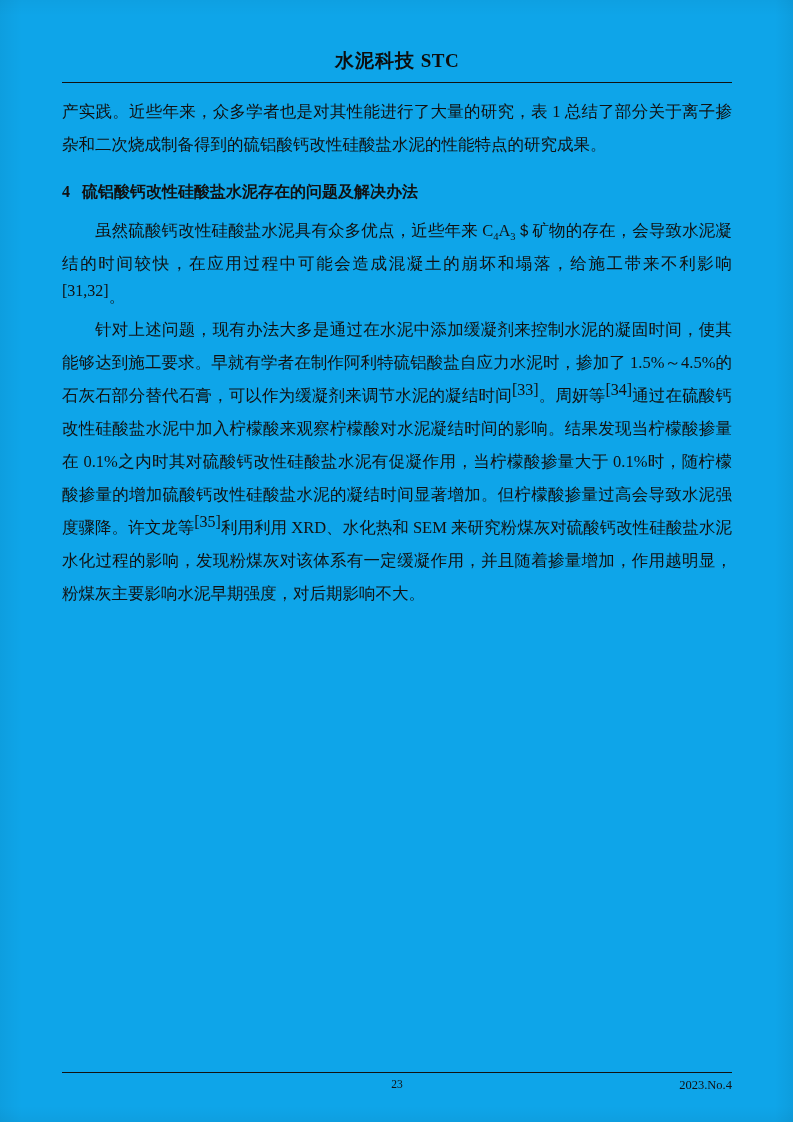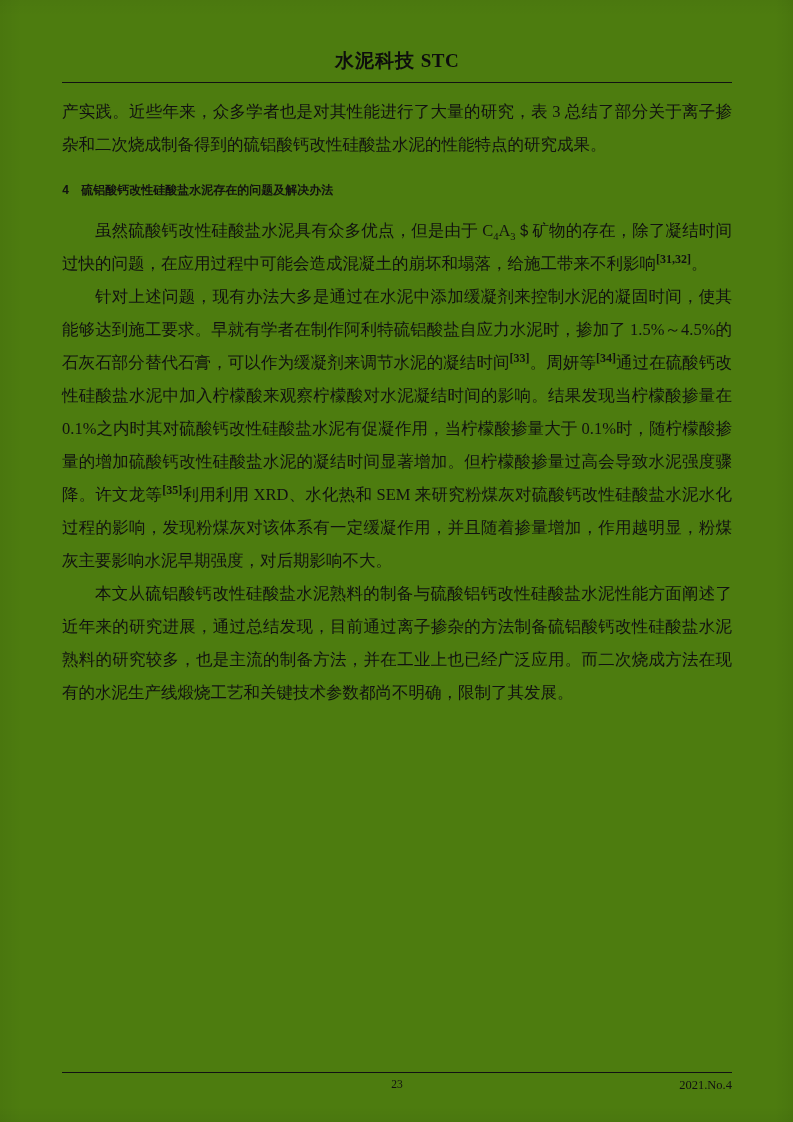--- a/index.html
+++ b/index.html
@@ -4,21 +4,21 @@
 <style>
   html, body {
     margin: 0;
     padding: 0;
     background: #8a8a8a;
   }
   .page {
     position: relative;
     width: 793px;
     height: 1122px;
-    background: #4d7c0f;
+    background: #0ea5e9;
     margin: 0 auto;
     overflow: hidden;
     font-family: "Liberation Serif", "DejaVu Serif", serif;
     color: #111;
   }
   
   .page::before {
     content: "";
     position: absolute;
     inset: 0;
@@ -65,34 +65,33 @@
     margin: 0;
     font-size: 16.5px;
     line-height: 33px;
     text-align: justify;
     text-justify: inter-ideograph;
   }
   p.indent {
     text-indent: 2em;
   }
   h2.section {
-    font-family: Liberation Mono, monospace;
+    font-family: Liberation Serif, serif;
     font-weight: bold;
-    font-size: 12px;
+    font-size: 16px;
     line-height: 33px;
     margin: 14px 0 6px 0;
   }
   h2.section .num {
     margin-right: 12px;
   }
   sup {
-    font-size: 12px;
+    font-size: 16px;
     vertical-align: super;
     line-height: 0;
-    font-weight: bold;
   }
   sub {
     font-size: 10.5px;
     vertical-align: sub;
     line-height: 0;
   }
   .latin {
     font-family: "Liberation Serif", "DejaVu Serif", serif;
   }
   .footer {
@@ -132,41 +131,40 @@
 
     <div class="header-title">
       <span>水泥科技</span>
       <span class="stc">STC</span>
     </div>
 
     <div class="rule-top"></div>
 
     <div class="body-text">
 
-      <p class="para">产实践。近些年来，众多学者也是对其性能进行了大量的研究，表 3 总结了部分关于离子掺杂和二次烧成制备得到的硫铝酸钙改性硅酸盐水泥的性能特点的研究成果。</p>
+      <p class="para">产实践。近些年来，众多学者也是对其性能进行了大量的研究，表 1 总结了部分关于离子掺杂和二次烧成制备得到的硫铝酸钙改性硅酸盐水泥的性能特点的研究成果。</p>
 
       <h2 class="section">
         <span class="num">4</span><span>硫铝酸钙改性硅酸盐水泥存在的问题及解决办法</span>
       </h2>
 
       <p class="para indent">
-        <span>虽然硫酸钙改性硅酸盐水泥具有众多优点，但是由于 C</span><sub class="latin">4</sub><span class="latin">A</span><sub class="latin">3</sub><span>＄矿物的存在，除了凝结时间过快的问题，在应用过程中可能会造成混凝土的崩坏和塌落，给施工带来不利影响</span><sup class="latin">[31,32]</sup><span>。</span>
+        <span>虽然硫酸钙改性硅酸盐水泥具有众多优点，近些年来 C</span><sub class="latin">4</sub><span class="latin">A</span><sub class="latin">3</sub><span>＄矿物的存在，会导致水泥凝结的时间较快，在应用过程中可能会造成混凝土的崩坏和塌落，给施工带来不利影响</span><sup class="latin">[31,32]</sup><span>。</span>
       </p>
 
       <p class="para indent">
         <span>针对上述问题，现有办法大多是通过在水泥中添加缓凝剂来控制水泥的凝固时间，使其能够达到施工要求。早就有学者在制作阿利特硫铝酸盐自应力水泥时，掺加了 1.5%～4.5%的石灰石部分替代石膏，可以作为缓凝剂来调节水泥的凝结时间</span><sup class="latin">[33]</sup><span>。周妍等</span><sup class="latin">[34]</sup><span>通过在硫酸钙改性硅酸盐水泥中加入柠檬酸来观察柠檬酸对水泥凝结时间的影响。结果发现当柠檬酸掺量在 0.1%之内时其对硫酸钙改性硅酸盐水泥有促凝作用，当柠檬酸掺量大于 0.1%时，随柠檬酸掺量的增加硫酸钙改性硅酸盐水泥的凝结时间显著增加。但柠檬酸掺量过高会导致水泥强度骤降。许文龙等</span><sup class="latin">[35]</sup><span>利用利用 XRD、水化热和 SEM 来研究粉煤灰对硫酸钙改性硅酸盐水泥水化过程的影响，发现粉煤灰对该体系有一定缓凝作用，并且随着掺量增加，作用越明显，粉煤灰主要影响水泥早期强度，对后期影响不大。</span>
       </p>
 
 
 
-      <p class="para indent">本文从硫铝酸钙改性硅酸盐水泥熟料的制备与硫酸铝钙改性硅酸盐水泥性能方面阐述了近年来的研究进展，通过总结发现，目前通过离子掺杂的方法制备硫铝酸钙改性硅酸盐水泥熟料的研究较多，也是主流的制备方法，并在工业上也已经广泛应用。而二次烧成方法在现有的水泥生产线煅烧工艺和关键技术参数都尚不明确，限制了其发展。</p>
 
     </div>
   </div>
 
   <div class="footer">
     <div class="rule-bottom"></div>
     <div class="footer-row">
       <span class="footer-page">23</span>
-      <span class="footer-issue">2021.No.4</span>
+      <span class="footer-issue">2023.No.4</span>
     </div>
   </div>
 </div>
 
 </body></html>

